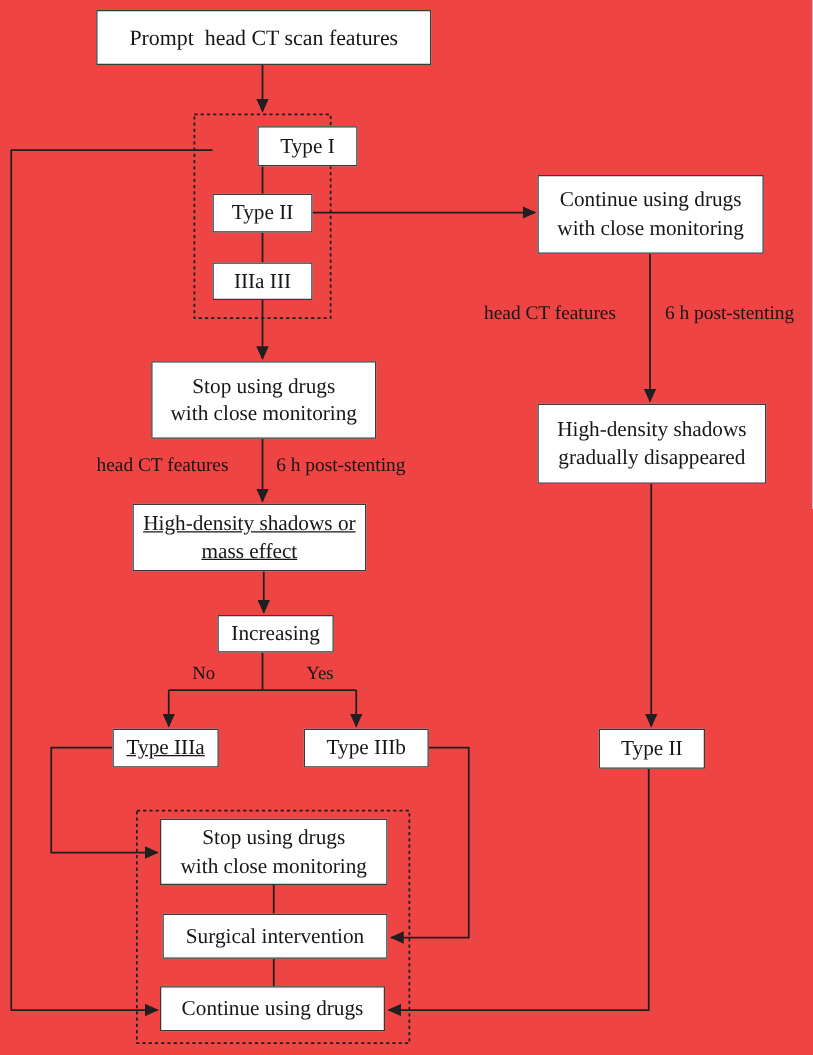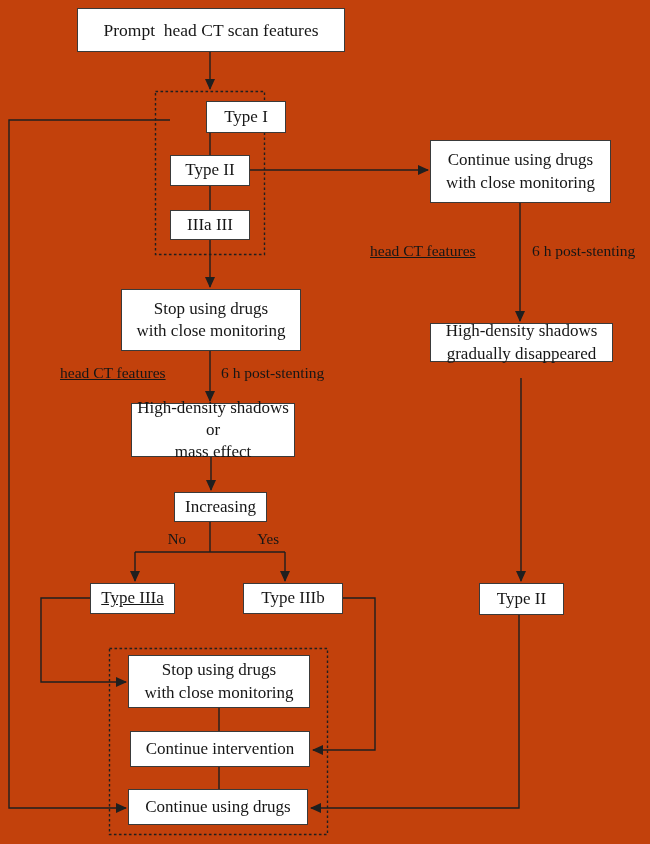--- a/index.html
+++ b/index.html
@@ -4,21 +4,21 @@
 <style>
   html, body {
     margin: 0;
     padding: 0;
     background: #ffffff;
   }
   #canvas {
     position: relative;
     width: 650px;
     height: 844px;
-    background: #c2410c;
+    background: #ef4444;
     font-family: "Liberation Serif", "DejaVu Serif", serif;
     color: #161616;
     overflow: hidden;
   }
   #connectors {
     position: absolute;
     left: 0;
     top: 0;
     width: 650px;
     height: 844px;
@@ -38,23 +38,23 @@
   }
   .node.big {
     font-size: 17.5px;
   }
   .edge-label {
     position: absolute;
     font-size: 15.5px;
     line-height: 1.1;
     white-space: nowrap;
   }
-  .edge-label.right-align { text-align: left; text-decoration: underline; }
+  .edge-label.right-align { text-align: center; }
   .edge-label.left-align  { text-align: left; }
-  .edge-label.center      { text-align: right; }
+  .edge-label.center      { text-align: center; }
 </style>
 </head>
 <body>
 
 <div id="canvas">
 
   <svg id="connectors" viewBox="0 0 650 844" xmlns="http://www.w3.org/2000/svg">
     <defs>
       <marker id="arw" markerUnits="userSpaceOnUse" markerWidth="12" markerHeight="10" refX="10" refY="5" orient="auto">
         <path d="M0,0 L11,5 L0,10 z" fill="#1f1f1f"></path>
@@ -108,38 +108,38 @@
   <div class="node" style="left:170px; top:155px; width:80px; height:31px;">Type II</div>
 
   <div class="node" style="left:170px; top:210px; width:80px; height:30px;">IIIa III</div>
 
   <div class="node" style="left:430px; top:140px; width:181px; height:63px;">Continue using drugs
 with close monitoring</div>
 
   <div class="node" style="left:121px; top:289px; width:180px; height:62px;">Stop using drugs
 with close monitoring</div>
 
-  <div class="node" style="left:131px; top:403px; width:164px; height:54px;">High-density shadows or
+  <div class="node" style="left:106px; top:403px; width:187px; height:54px;text-decoration:underline;">High-density shadows or
 mass effect</div>
 
   <div class="node" style="left:174px; top:492px; width:93px; height:30px;">Increasing</div>
 
   <div class="node" style="left:90px; top:583px; width:85px; height:31px;text-decoration:underline;">Type IIIa</div>
 
   <div class="node" style="left:243px; top:583px; width:100px; height:31px;">Type IIIb</div>
 
-  <div class="node" style="left:430px; top:323px; width:183px; height:39px;">High-density shadows
+  <div class="node" style="left:430px; top:323px; width:183px; height:64px;">High-density shadows
 gradually disappeared</div>
 
   <div class="node" style="left:479px; top:583px; width:85px; height:32px;">Type II</div>
 
   <div class="node" style="left:128px; top:655px; width:182px; height:53px;">Stop using drugs
 with close monitoring</div>
 
-  <div class="node" style="left:130px; top:731px; width:180px; height:36px;">Continue intervention</div>
+  <div class="node" style="left:130px; top:731px; width:180px; height:36px;">Surgical intervention</div>
 
   <div class="node" style="left:128px; top:789px; width:180px; height:36px;">Continue using drugs</div>
 
   <div class="edge-label right-align" style="left:60px; top:364px; width:140px;">head CT features</div>
 
   <div class="edge-label left-align" style="left:221px; top:364px; width:140px;">6 h post-stenting</div>
 
   <div class="edge-label right-align" style="left:370px; top:242px; width:140px;">head CT features</div>
 
   <div class="edge-label left-align" style="left:532px; top:242px; width:140px;">6 h post-stenting</div>

